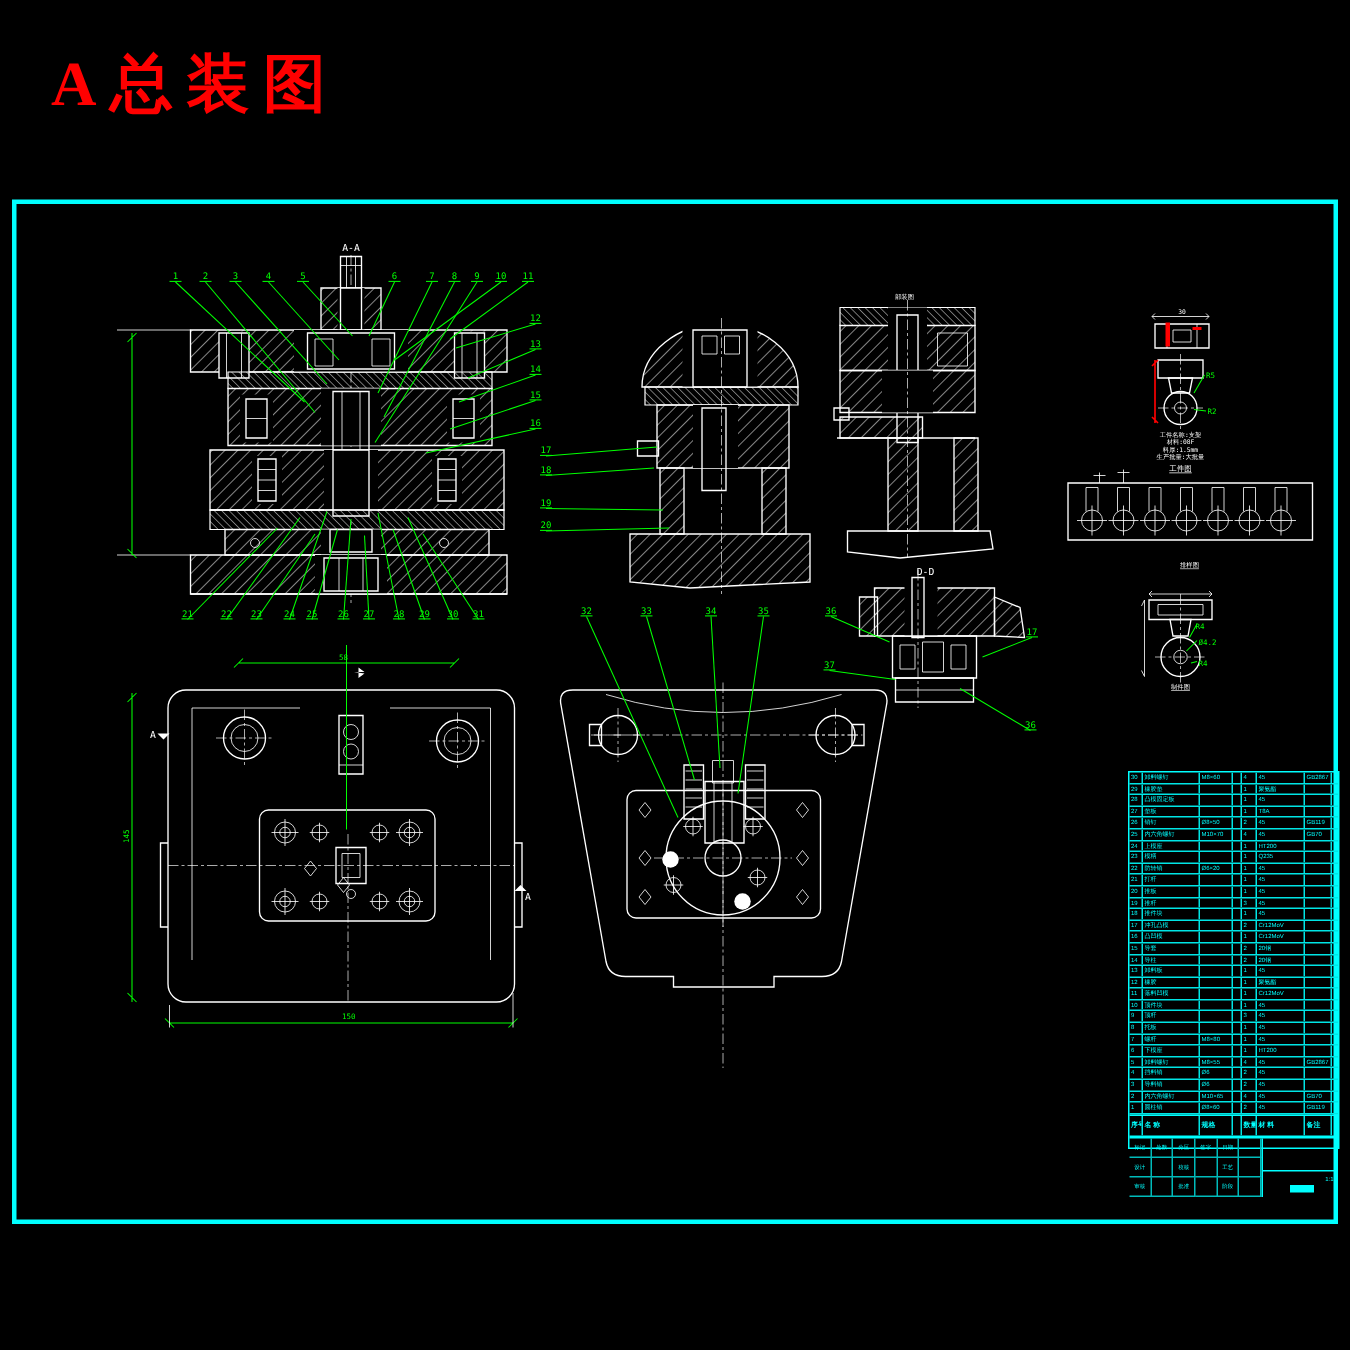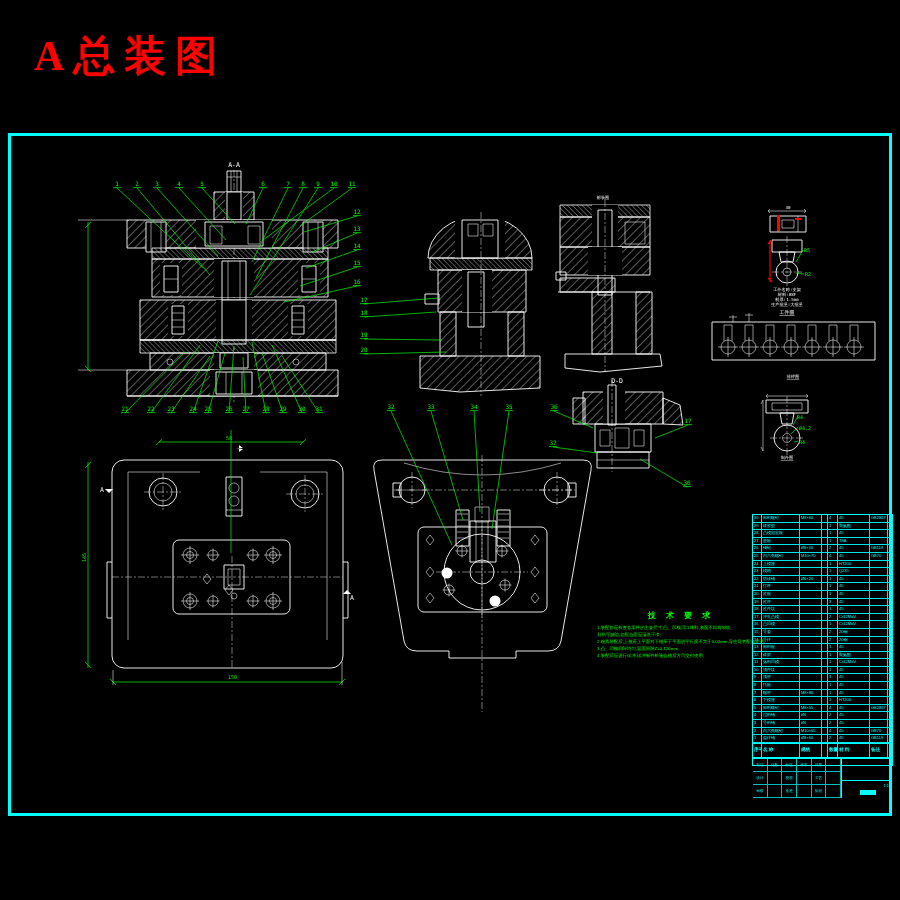--- a/index.html
+++ b/index.html
@@ -457,30 +457,20 @@
         <text x="553" y="445" text-anchor="middle" class="tg6">37</text>
         <line x1="688" y1="425" x2="655" y2="438" class="g"></line>
         <line x1="684" y1="424.6" x2="692" y2="424.6" class="g"></line>
         <text x="688" y="423" text-anchor="middle" class="tg6">17</text>
         <line x1="687" y1="487" x2="640" y2="459" class="g"></line>
         <line x1="683" y1="486.6" x2="691" y2="486.6" class="g"></line>
         <text x="687" y="485" text-anchor="middle" class="tg6">36</text>
       </g>
   </svg>
 
-  <div id="tech-notes">
-    <div class="tn-title">技 术 要 求</div>
-    <div id="tn-lines">
-        <div class="tn-line">1.装配前应检查各零件的主要尺寸,凸、凹模刃口锋利,表面不得有裂纹、</div>
-        <div class="tn-line">  划伤等缺陷,各配合面应清洗干净。</div>
-        <div class="tn-line">2.模具装配后,上模座上平面对下模座下平面的平行度不大于0.02mm,导柱导套配合灵活。</div>
-        <div class="tn-line">3.凸、凹模间隙均匀,双面间隙Z=0.126mm。</div>
-        <div class="tn-line">4.装配后应进行试冲,试冲制件检验合格后方可交付使用。</div>
-      </div>
-  </div>
 
   <div id="parts-list">
     <div id="pl-rows">
         <div class="pl-row">
           <div class="pl-cell">30</div>
           <div class="pl-cell">卸料螺钉</div>
           <div class="pl-cell">M8×60</div>
           <div class="pl-cell"></div>
           <div class="pl-cell">4</div>
           <div class="pl-cell">45</div>

